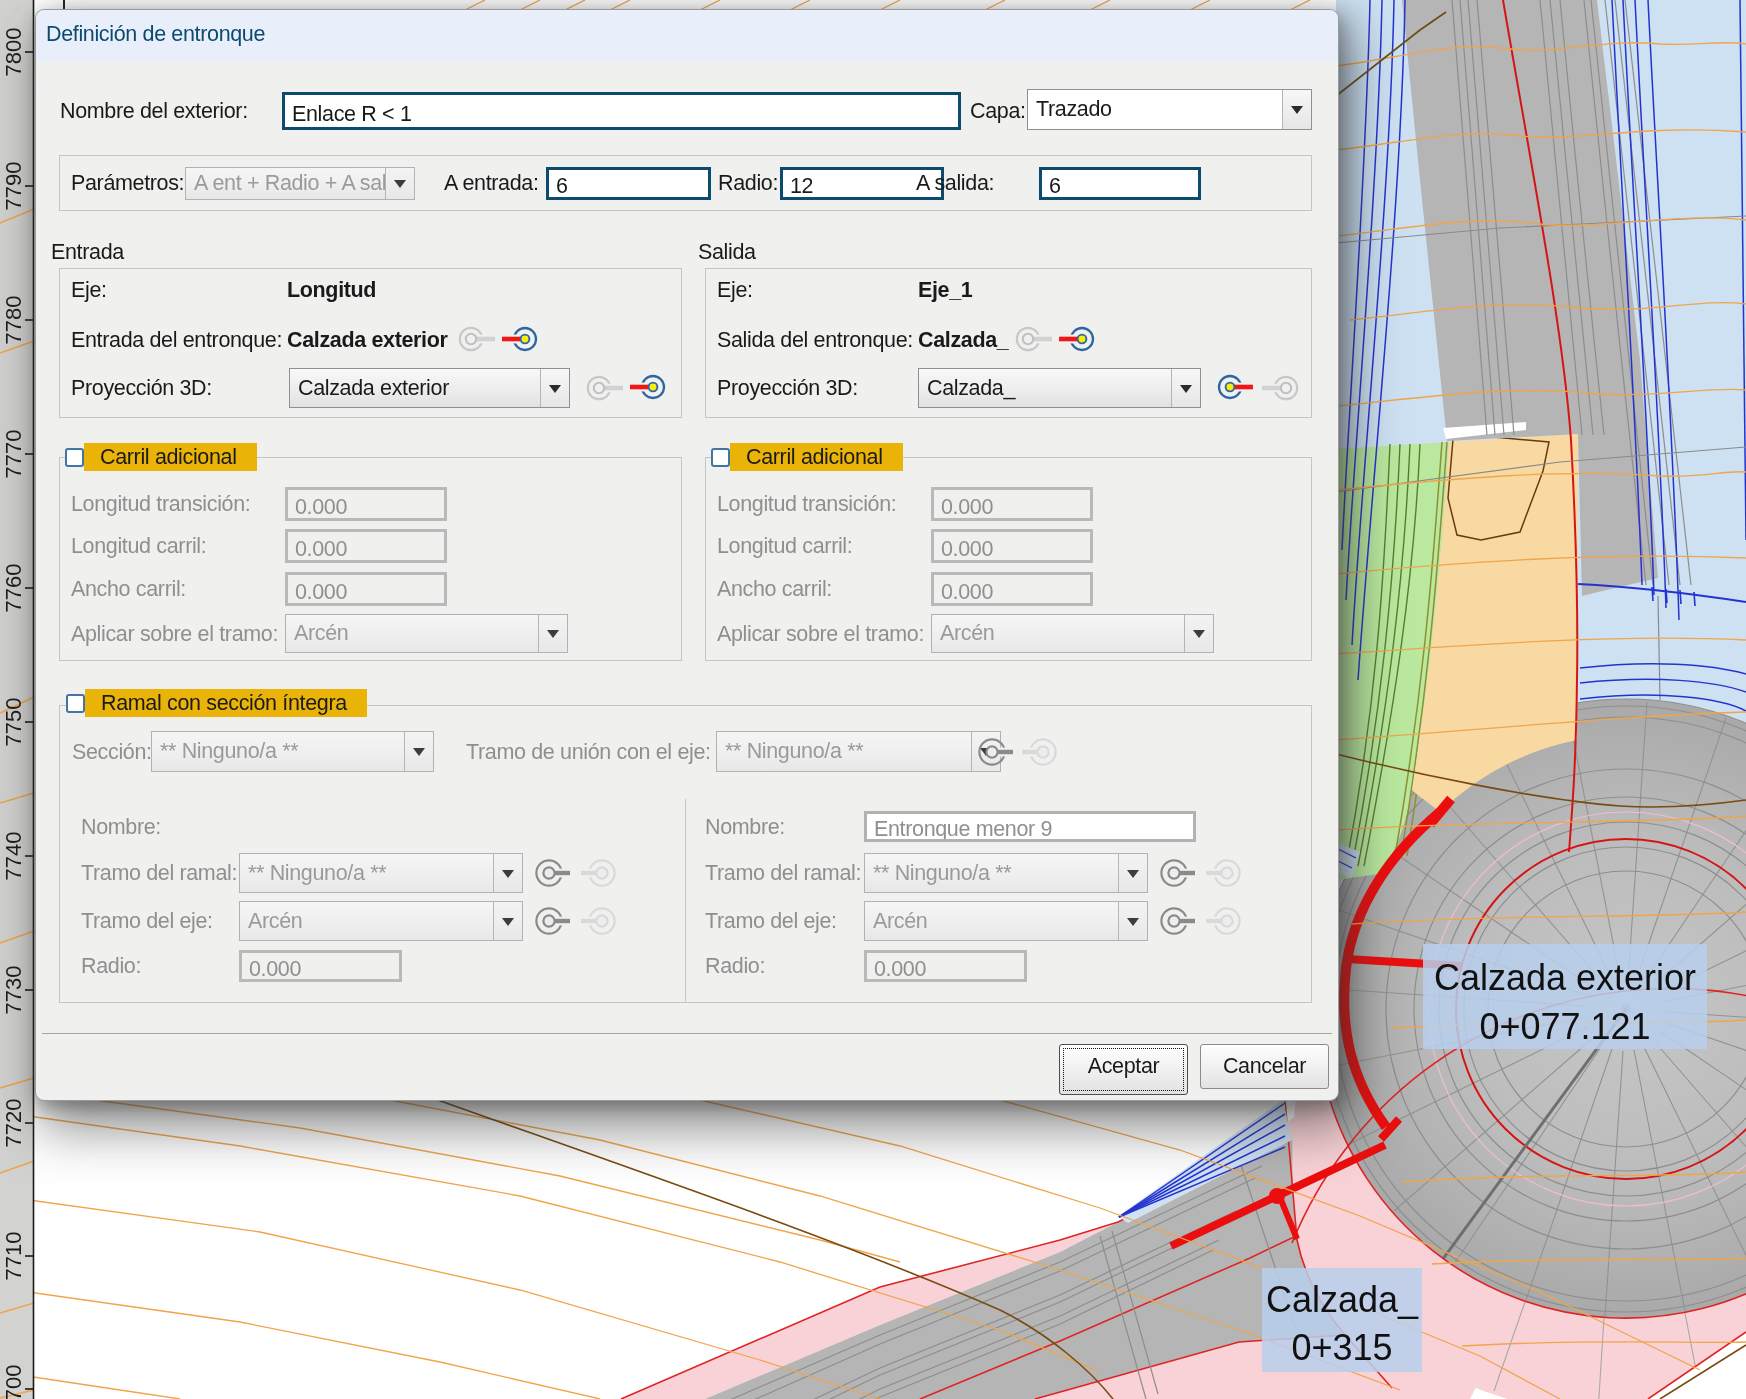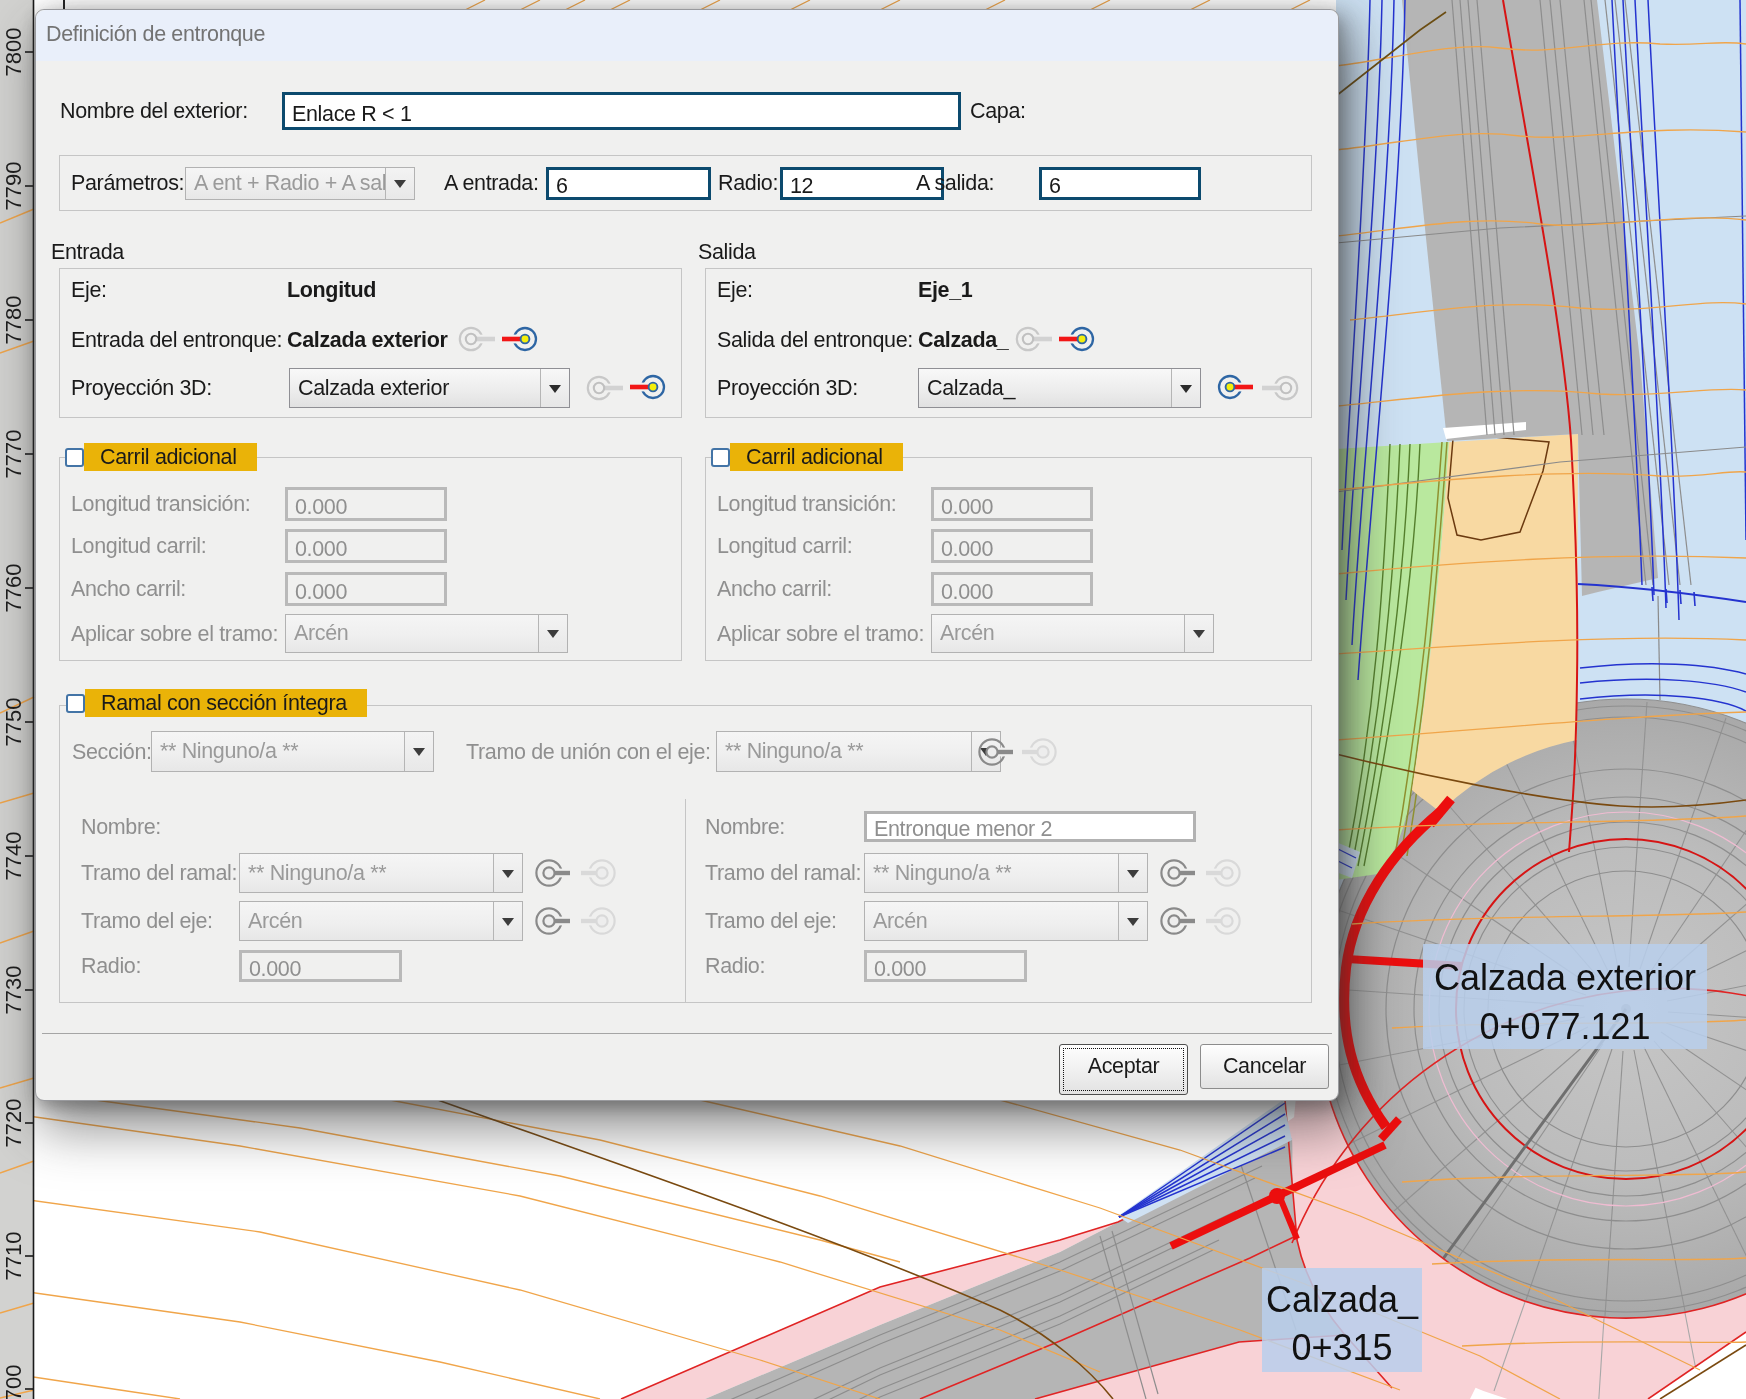--- a/index.html
+++ b/index.html
@@ -1,21 +1,21 @@
 <!DOCTYPE html>
 <html><head><meta charset="utf-8"><style>
 html,body{margin:0;padding:0}
 body{width:1746px;height:1399px;overflow:hidden;position:relative;background:#fff;
  font-family:"Liberation Sans",sans-serif;}
 #dlg{position:absolute;left:35px;top:9px;width:1302px;height:1090px;background:#f0f0ef;
  border:1px solid #999a9e;border-radius:9px;
  box-shadow:8px 26px 50px 4px rgba(50,50,50,0.5), 2px 6px 16px rgba(50,50,50,0.35), 16px 0 30px rgba(50,50,50,0.18);
  font-size:21.5px;letter-spacing:-0.35px;color:#1a1a1a;}
 .title{height:51px;background:#e9effa;border-radius:9px 9px 0 0;line-height:48px;padding-left:10px;
- color:#737373;}
+ color:#0c4a6e;}
 .lb{position:absolute;height:30px;line-height:30px;white-space:nowrap}
 .lb.b{font-weight:bold}
 .lb.g{color:#8f8f8f}
 .lgd{background:#eab308;padding:0 20px;height:28px;line-height:28px;position:absolute;white-space:nowrap}
 .in{position:absolute;background:#fff;border:3px solid #0c4a6e;padding-left:7px;white-space:nowrap;
  box-sizing:border-box;overflow:hidden}
 .in.dis{background:#f0f0ef;border-color:#b9b9b9;color:#8f8f8f}
 .in.gt{color:#8f8f8f;border-color:#b2b2b2}
 .gb{position:absolute;border:1px solid #c5c5c5;box-sizing:border-box}
 .cb{position:absolute;border:1px solid #8f8f94;box-sizing:border-box;
@@ -251,20 +251,26 @@
 <text x="1565" y="1039" text-anchor="middle" font-family="Liberation Sans, sans-serif" font-size="36" fill="#111">0+077.121</text>
 <rect x="1262" y="1268" width="160" height="104" fill="#b9cfec" fill-opacity="0.85"></rect>
 <text x="1342" y="1312" text-anchor="middle" font-family="Liberation Sans, sans-serif" font-size="36" fill="#111">Calzada_</text>
 <text x="1342" y="1360" text-anchor="middle" font-family="Liberation Sans, sans-serif" font-size="36" fill="#111">0+315</text>
   </svg>
 <div id="dlg">
     <div class="title">Definición de entronque</div>
 <div class="lb " style="left:24px;top:86px">Nombre del exterior:</div>
 <div class="in " style="left:246px;top:82px;width:679px;height:38px;line-height:38px">Enlace R &lt; 1</div>
 <div class="lb " style="left:934px;top:86px">Capa:</div>
+<div class="cb" style="left:991px;top:79px;width:285px;height:41px">
+      <div class="cbw"></div>
+      <div class="cbt" style="line-height:39px">Trazado</div>
+      <div class="cba" style="height:39px"></div>
+      <div class="arr" style="top:16px"></div>
+    </div>
 <div class="gb" style="left:23px;top:145px;width:1253px;height:56px"></div>
 <div class="lb " style="left:35px;top:158px">Parámetros:</div>
 <div class="cb dis" style="left:149px;top:157px;width:230px;height:33px">
       <div class="cbt" style="line-height:31px">A ent + Radio + A sal</div>
       <div class="cba" style="height:31px"></div>
       <div class="arr" style="top:12px"></div>
     </div>
 <div class="lb " style="left:408px;top:158px">A entrada:</div>
 <div class="in " style="left:510px;top:157px;width:165px;height:33px;line-height:33px">6</div>
 <div class="lb " style="left:682px;top:158px">Radio:</div>
@@ -462,21 +468,21 @@
       <g>
         <circle cx="30" cy="30" r="12.6" fill="none" stroke="#d9d9d9" stroke-width="2.2"></circle>
         <line x1="30" y1="30" x2="8" y2="30" stroke="#f0f0ef" stroke-width="8.8"></line>
         <line x1="30" y1="30" x2="9" y2="30" stroke="#d9d9d9" stroke-width="4.4"></line>
         <circle cx="30" cy="30" r="5.6" fill="#ededed" stroke="#d9d9d9" stroke-width="2.2"></circle>
       </g>
     </svg>
 <div class="lb g" style="left:45px;top:941px">Radio:</div>
 <div class="in dis " style="left:203px;top:940px;width:163px;height:32px;line-height:32px">0.000</div>
 <div class="lb g" style="left:669px;top:802px">Nombre:</div>
-<div class="in gt" style="left:828px;top:801px;width:332px;height:31px;line-height:31px">Entronque menor 2</div>
+<div class="in gt" style="left:828px;top:801px;width:332px;height:31px;line-height:31px">Entronque menor 9</div>
 <div class="lb g" style="left:669px;top:848px">Tramo del ramal:</div>
 <div class="cb dis" style="left:828px;top:843px;width:284px;height:40px">
       <div class="cbt" style="line-height:38px">** Ninguno/a **</div>
       <div class="cba" style="height:38px"></div>
       <div class="arr" style="top:16px"></div>
     </div>
 <svg style="position:absolute;left:1108px;top:833px" width="60" height="60">
       <g>
         <circle cx="30" cy="30" r="12.6" fill="none" stroke="#8a8a8a" stroke-width="2.2"></circle>
         <line x1="30" y1="30" x2="52" y2="30" stroke="#f0f0ef" stroke-width="8.8"></line>

